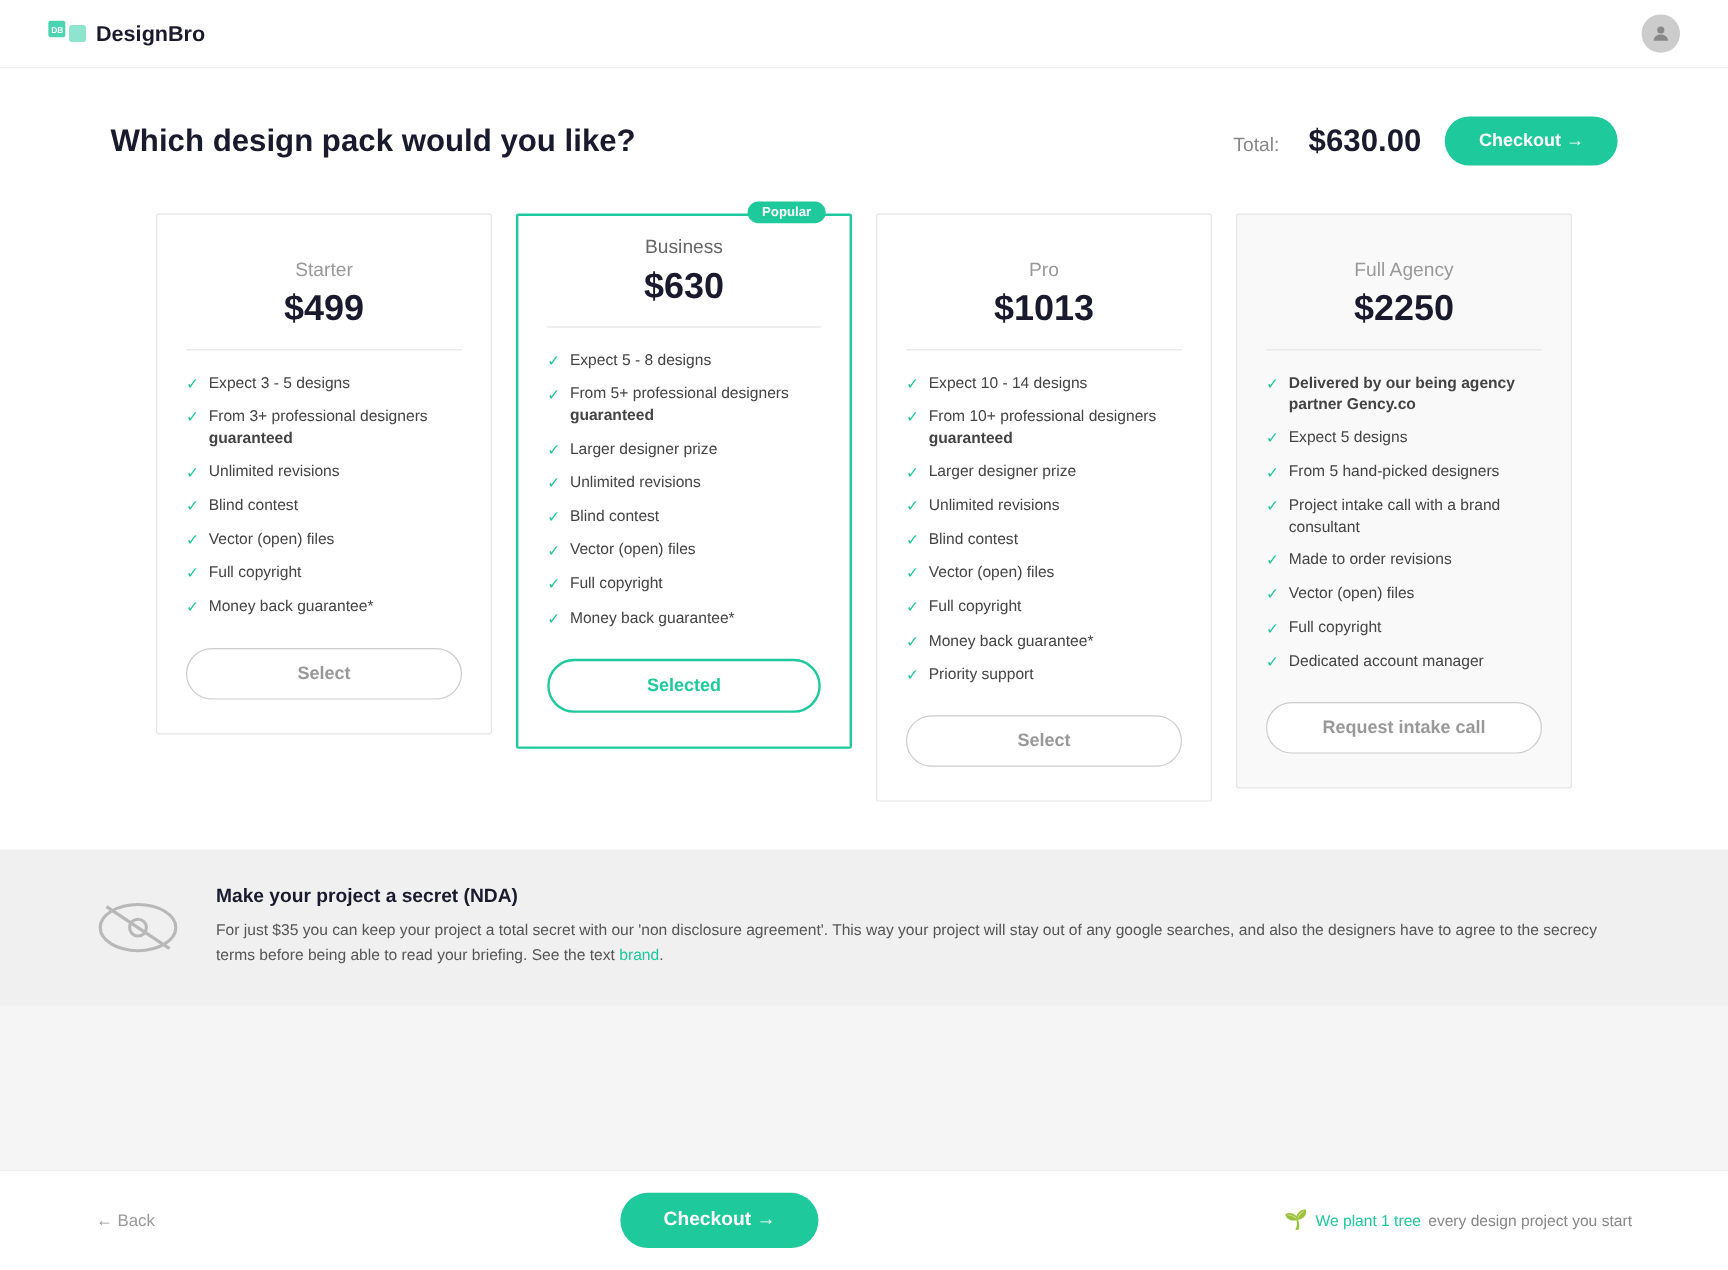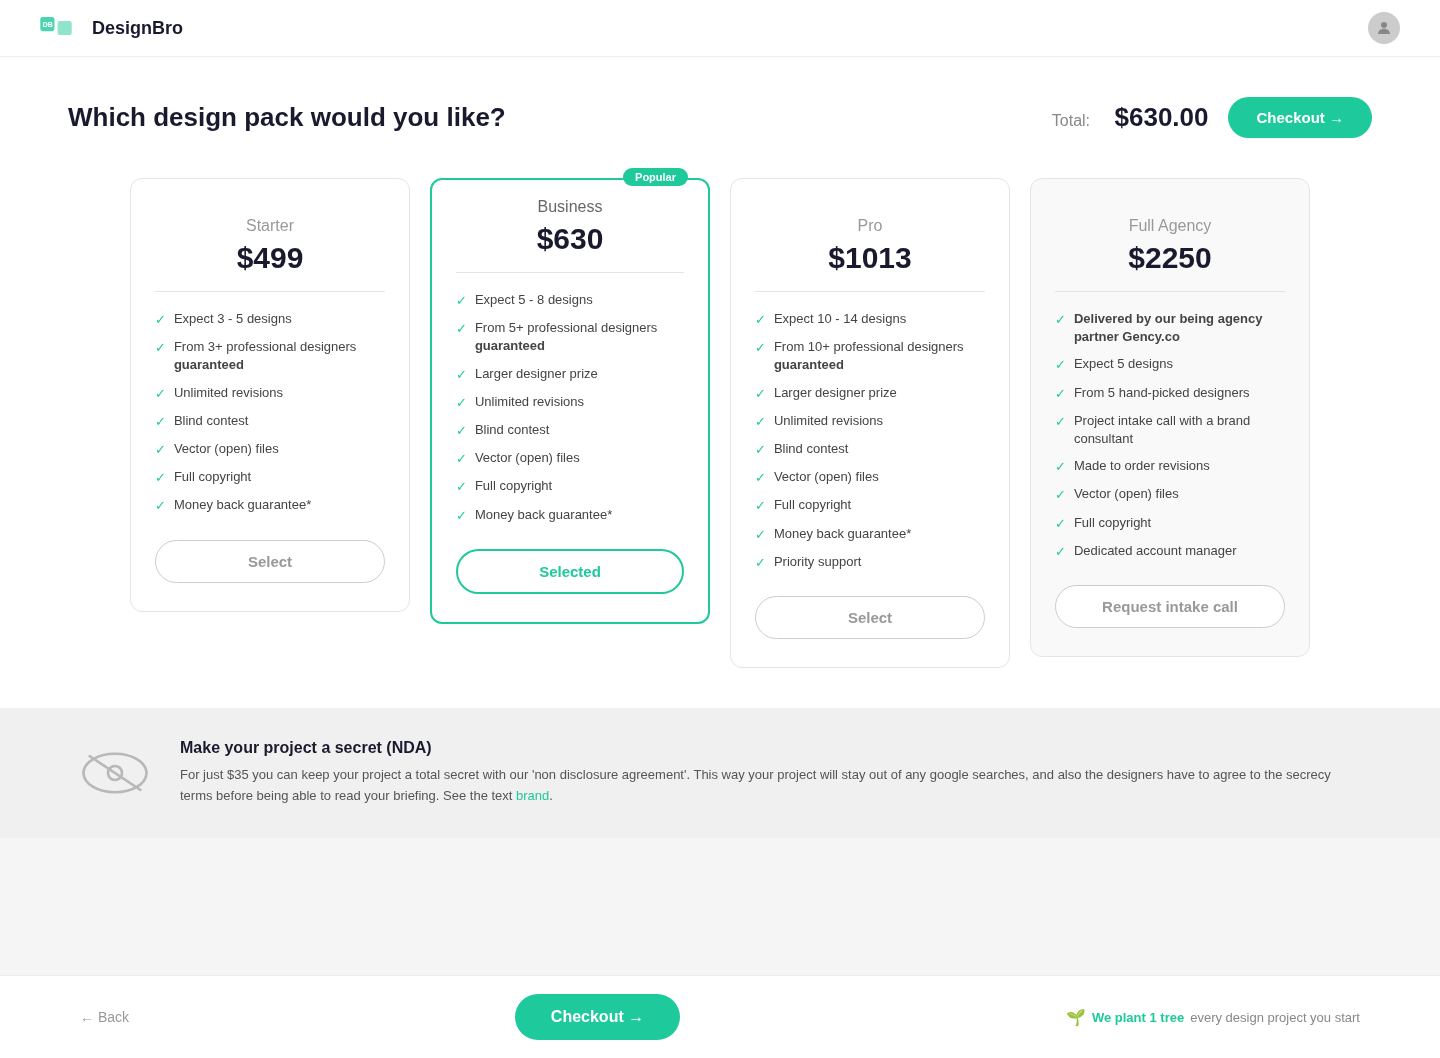--- a/index.html
+++ b/index.html
@@ -10,21 +10,21 @@
       background: #fff;
       padding: 12px 40px;
       display: flex;
       align-items: center;
       justify-content: space-between;
       border-bottom: 1px solid #eee;
     }
     .logo {
       display: flex;
       align-items: center;
-      gap: 20px;
+      gap: 8px;
       font-weight: 700;
       font-size: 18px;
       color: #1a1a2e;
     }
     .logo-icon {
       width: 32px;
       height: 22px;
     }
     .user-icon {
       width: 32px;
@@ -33,21 +33,21 @@
       background: #ccc;
       display: flex;
       align-items: center;
       justify-content: center;
       cursor: pointer;
     }
 
     
     .main {
       background: #fff;
-      padding: 40px 68px;
+      padding: 40px 92px;
     }
 
     .page-header {
       display: flex;
       align-items: center;
       justify-content: space-between;
       margin-bottom: 40px;
     }
     .page-title {
       font-size: 26px;
@@ -77,21 +77,21 @@
     .cards-container {
       display: flex;
       gap: 20px;
       align-items: flex-start;
       justify-content: center;
     }
 
     .card {
       background: #fff;
       border: 1.5px solid #e5e5e5;
-      border-radius: 12px;
+      border-radius: 2px;
       padding: 28px 24px;
       flex: 1;
       max-width: 280px;
       position: relative;
     }
     .card.popular {
       border: 2px solid #1ec99b;
       padding-top: 12px;
     }
     .card.full-agency {
@@ -276,21 +276,21 @@
     }
     .tree-msg {
       font-size: 13px;
       color: #888;
       display: flex;
       align-items: center;
       gap: 6px;
     }
     .tree-msg strong {
       color: #1ec99b;
-      font-weight: 700;
+      font-weight: 400;
     }
     .tree-icon {
       color: #1ec99b;
       font-size: 16px;
     }
   </style>
 </head>
 <body>
 
 <header class="header">

